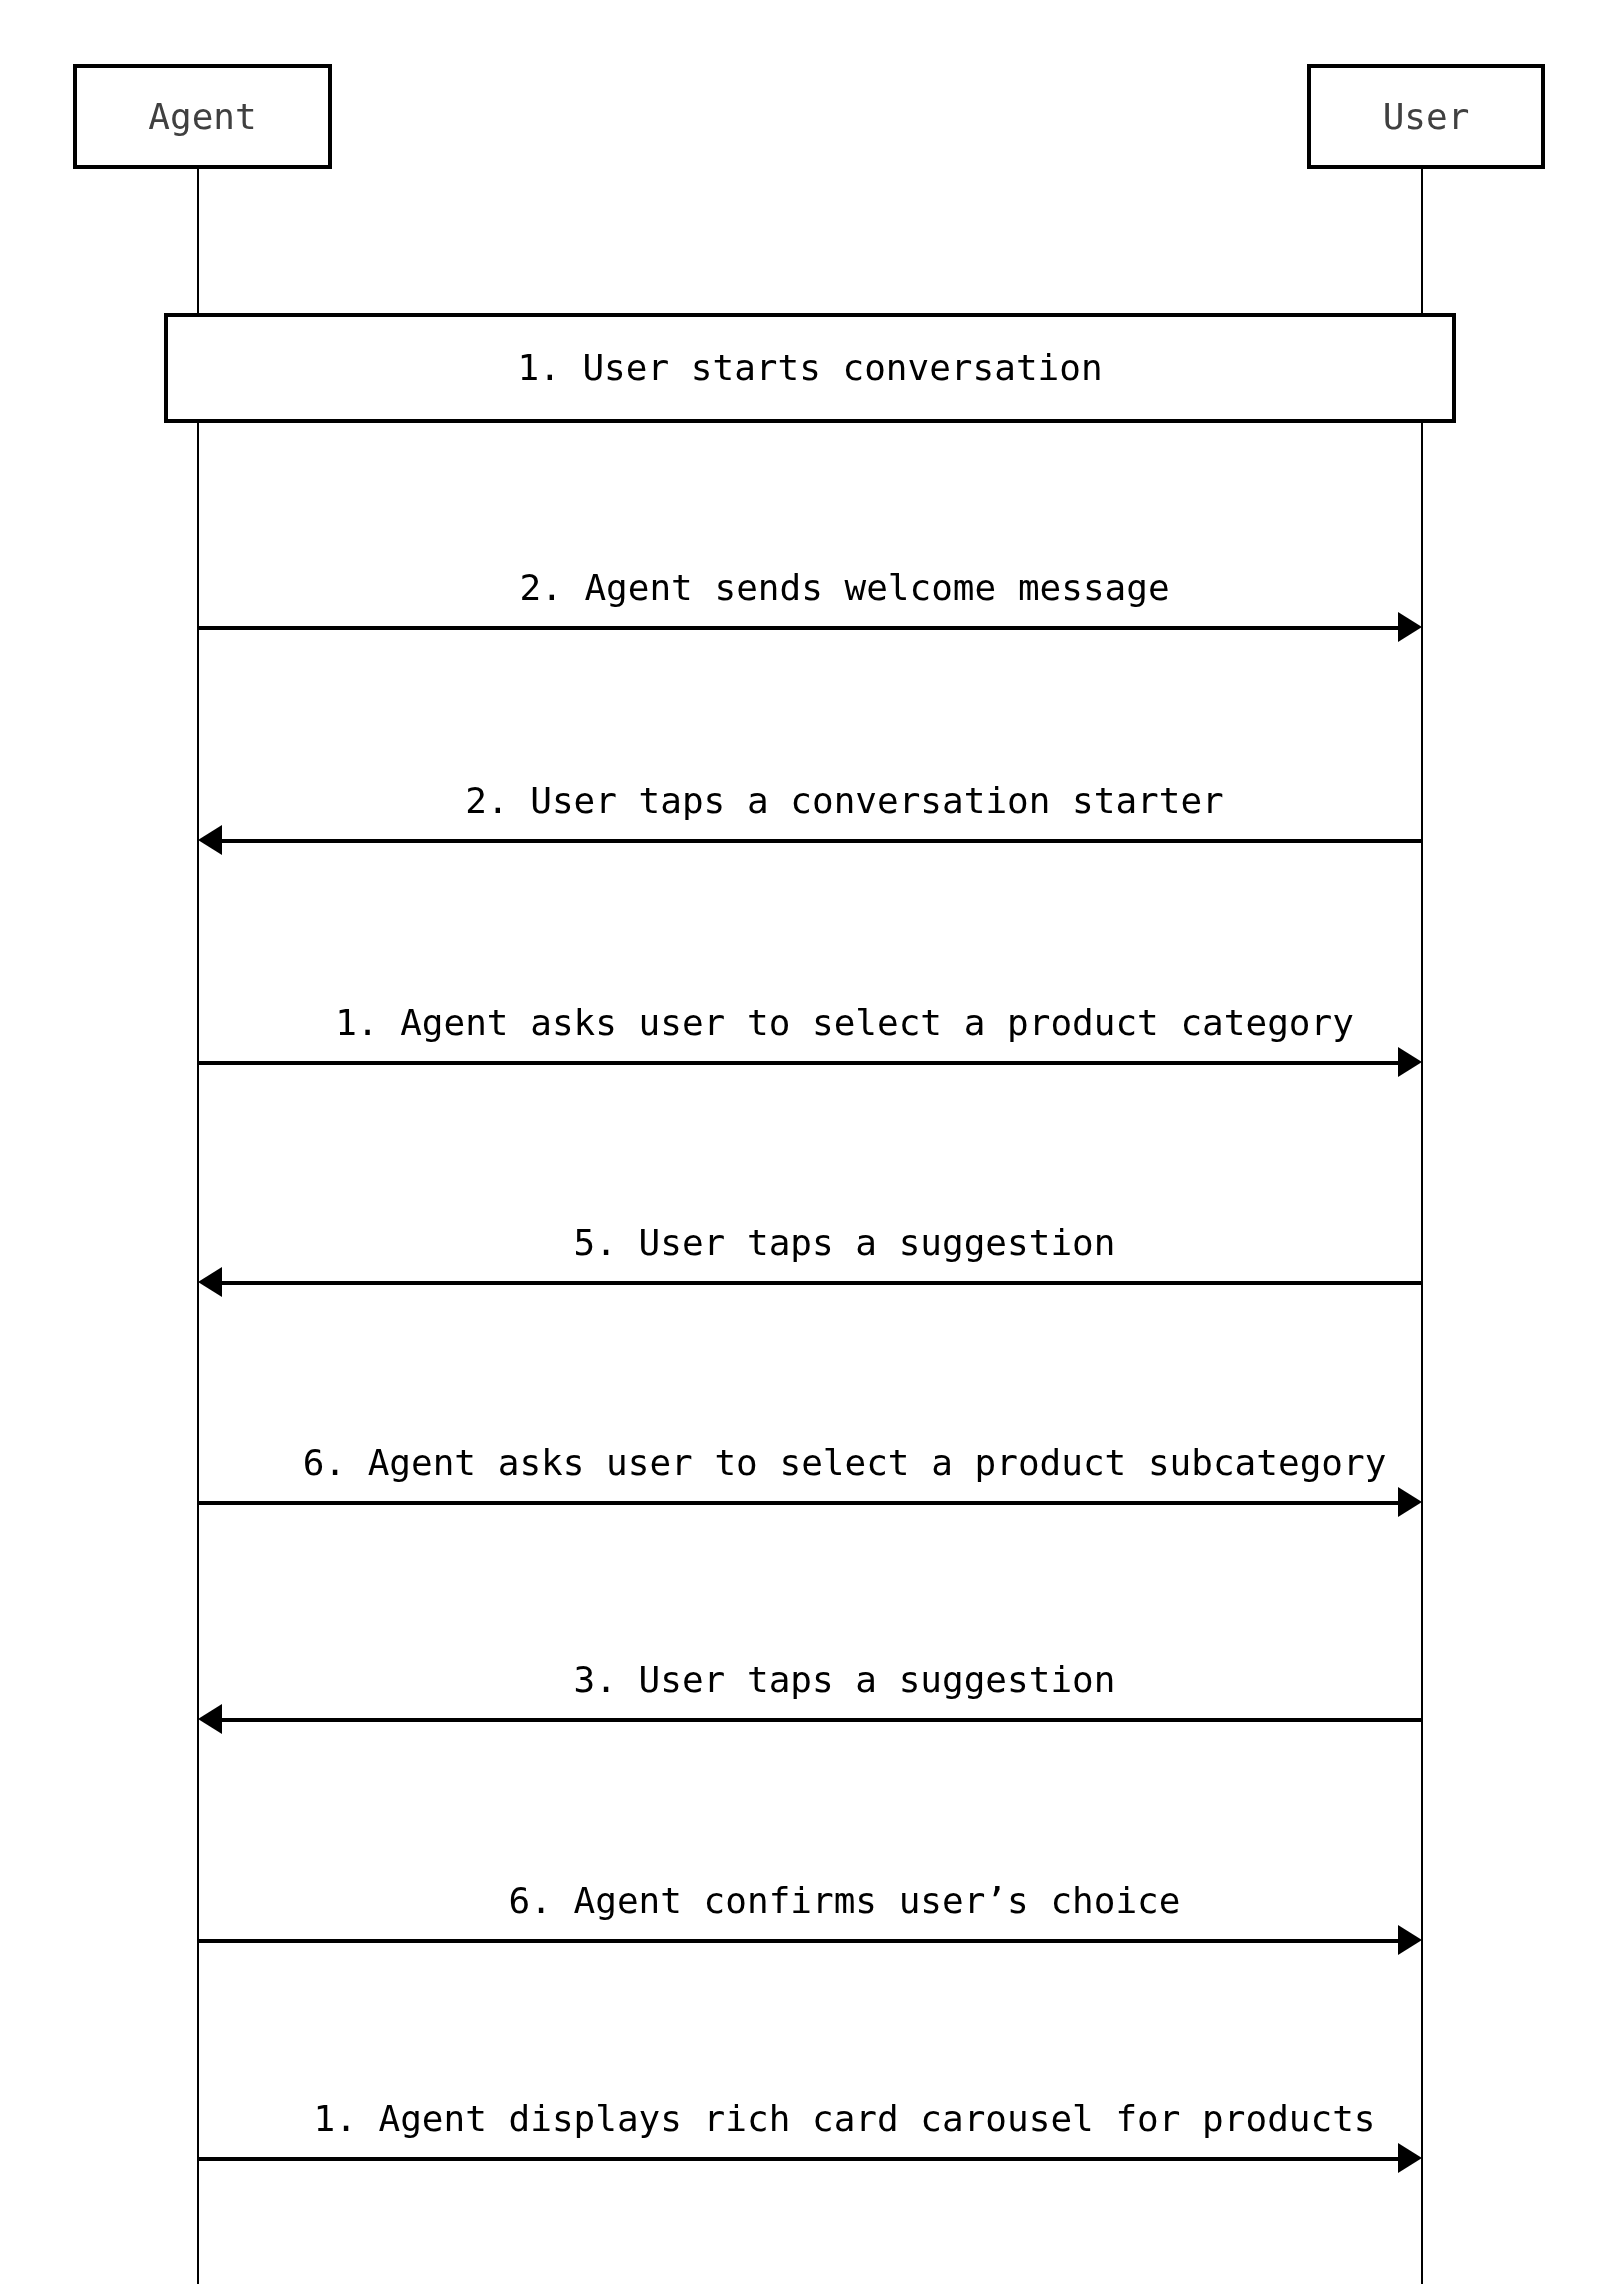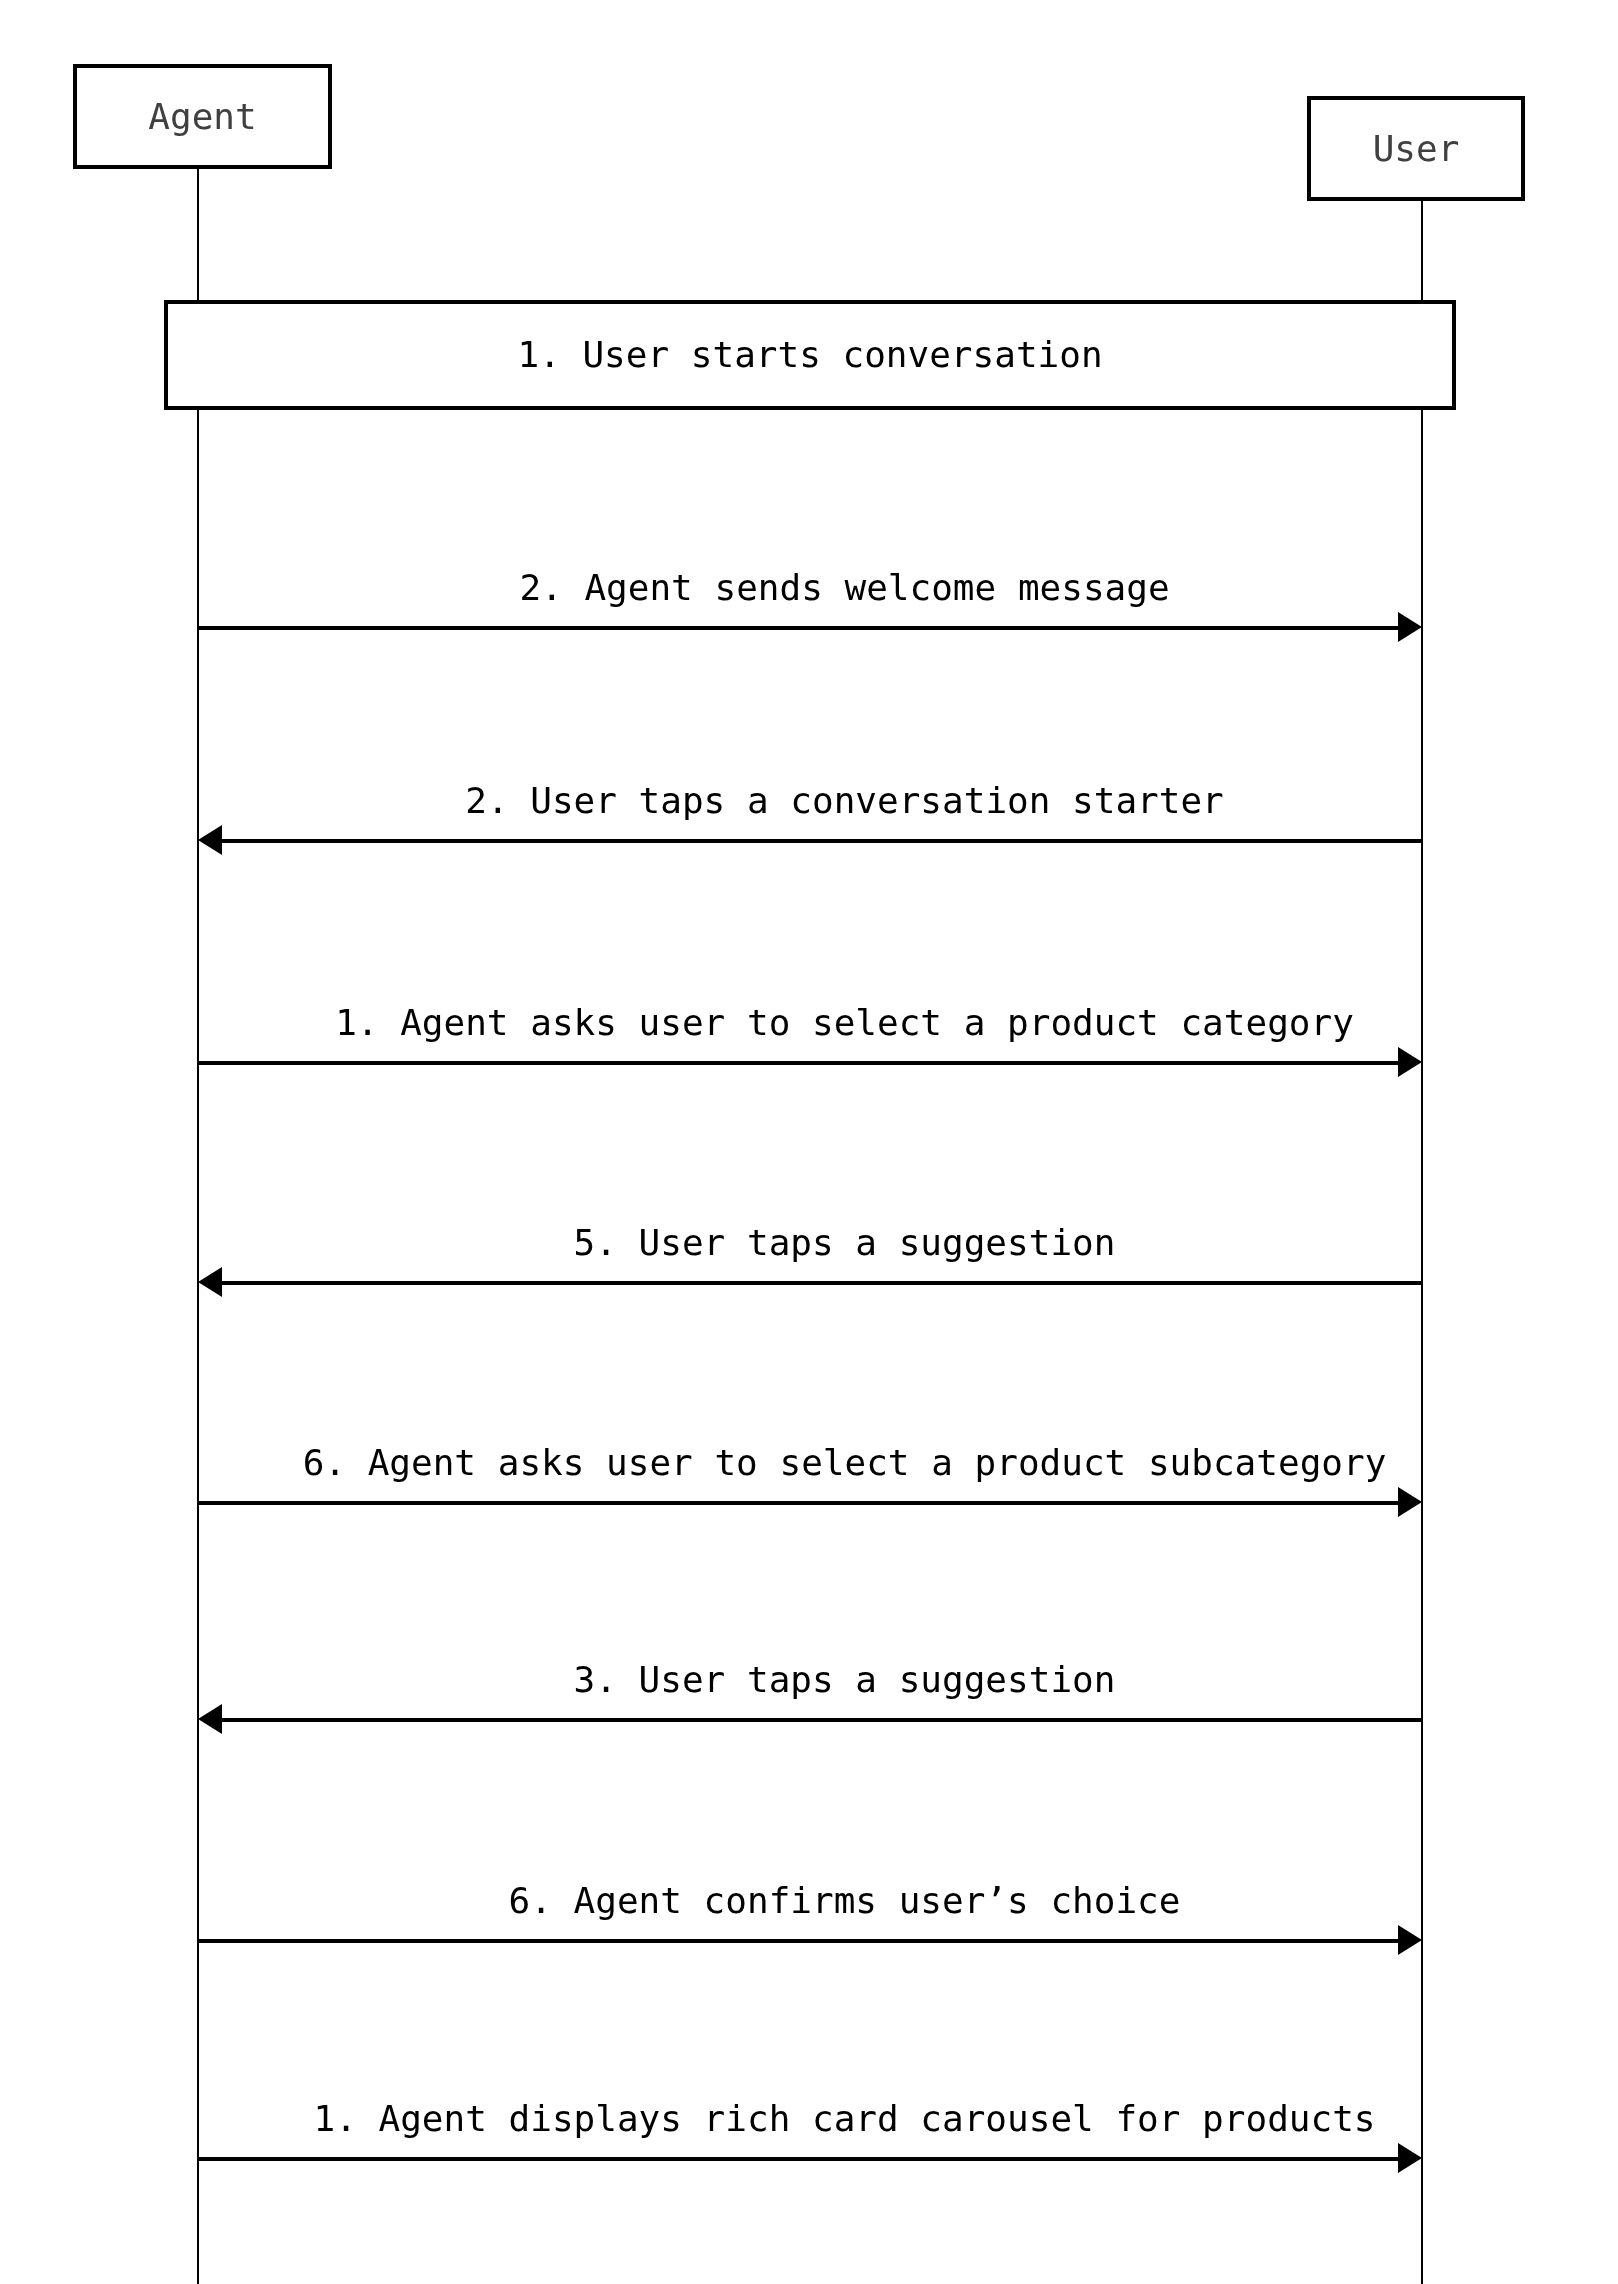--- a/index.html
+++ b/index.html
@@ -47,20 +47,21 @@
   
   .note-box {
     position: absolute;
     box-sizing: border-box;
     border: 4.1px solid #000000;
     background: #ffffff;
     display: flex;
     align-items: center;
     justify-content: center;
     z-index: 4;
+    margin-top: 13px;
   }
   .note-label {
     font-family: "DejaVu Sans Mono", "Liberation Mono", monospace;
     font-size: 36px;
     line-height: 1.12;
     color: #000000;
     white-space: nowrap;
     text-align: center;
   }
   
@@ -109,21 +110,21 @@
 
 <div id="canvas">
 
   <div class="lifeline" style="left:197px; top:167px; height:3033px;"></div>
   <div class="lifeline" style="left:1421px; top:167px; height:3033px;"></div>
 
   <div class="participant-box" style="left:73px; top:64px; width:259px; height:105px;">
     <span class="participant-label">Agent</span>
   </div>
 
-  <div class="participant-box" style="left:1307px; top:64px; width:218px; height:105px;margin-top:32px;">
+  <div class="participant-box" style="left:1307px; top:64px; width:238px; height:105px;">
     <span class="participant-label">User</span>
   </div>
 
   <div class="note-box" style="left:164px; top:300px; width:1292px; height:110px;">
     <span class="note-label">1. User starts conversation</span>
   </div>
 
   <div class="message" style="left:198px; top:626px; width:1223px;">
     <div class="msg-line" style="width:1201px;"></div>
     <div class="arrowhead right" style="left:1200px;"></div>

